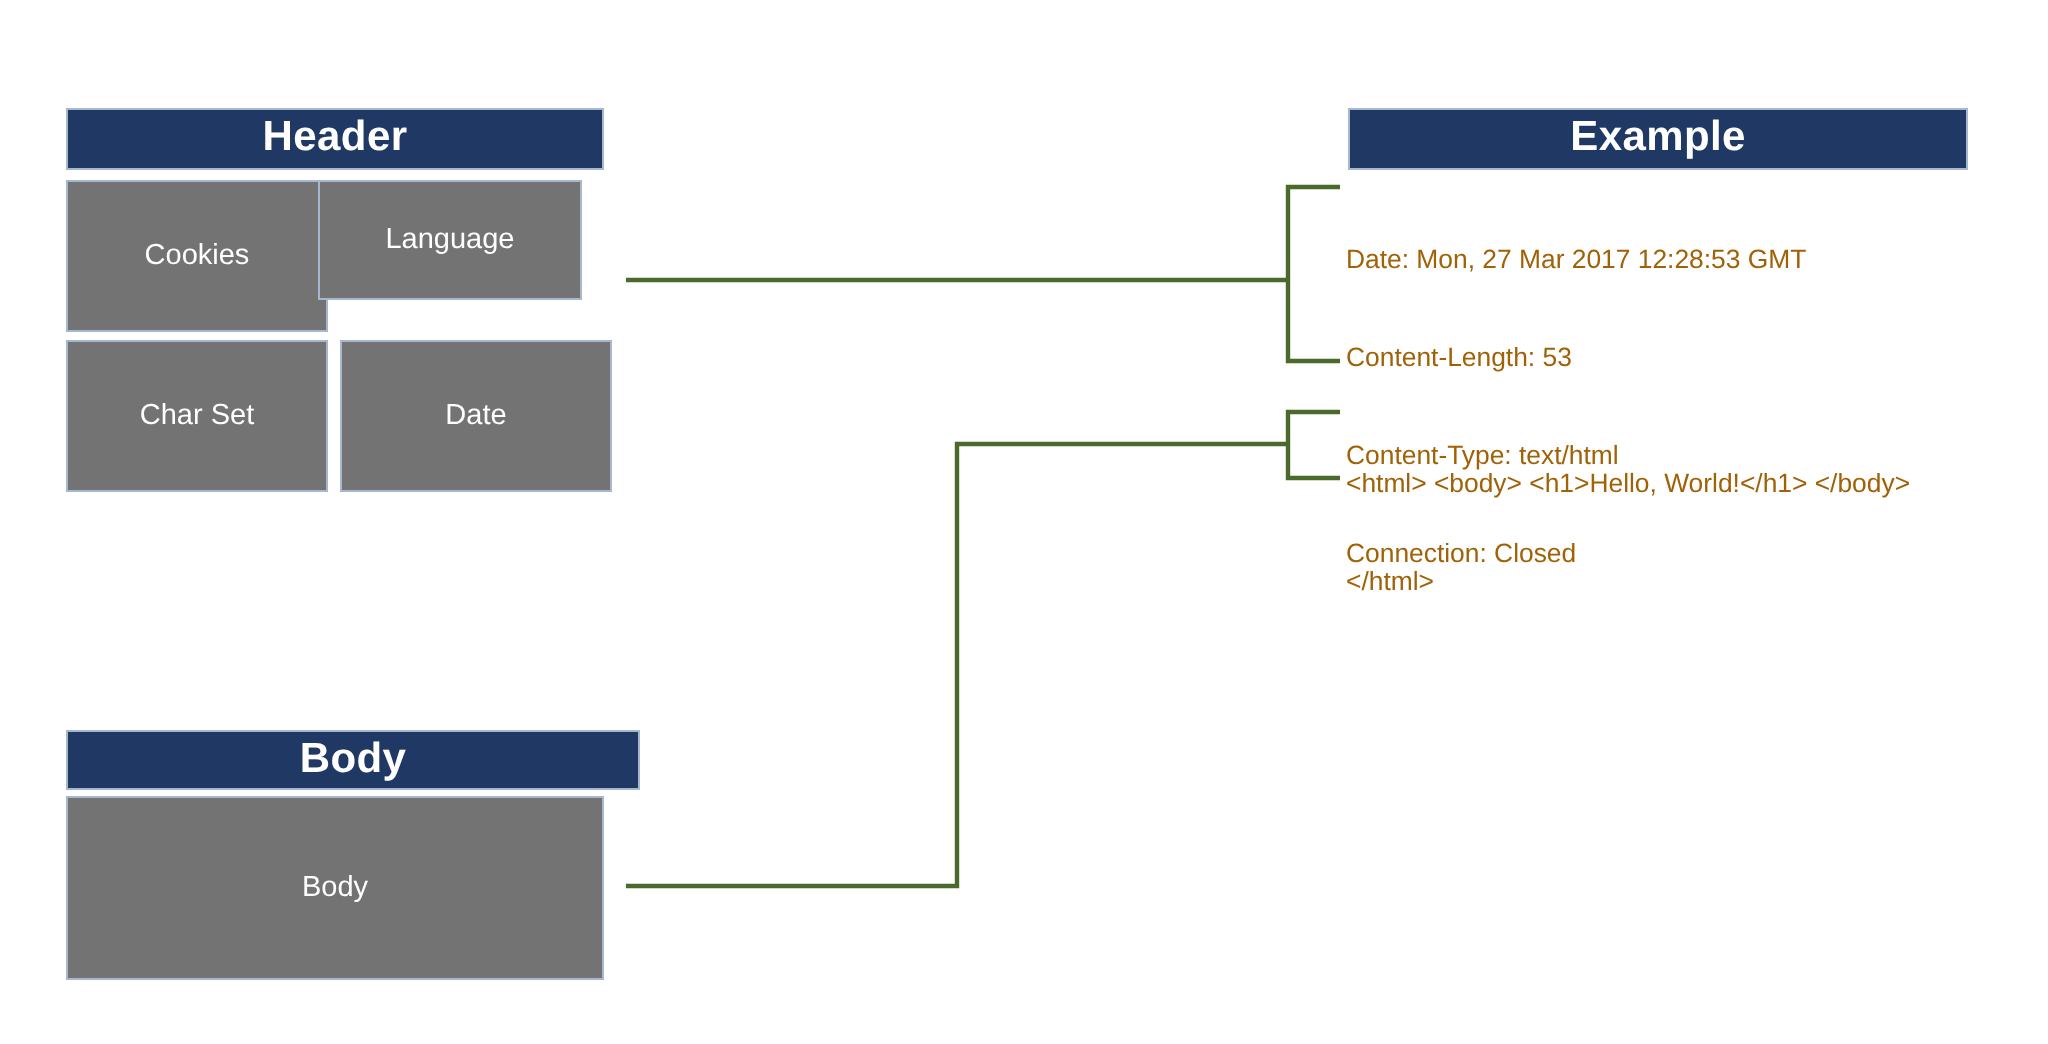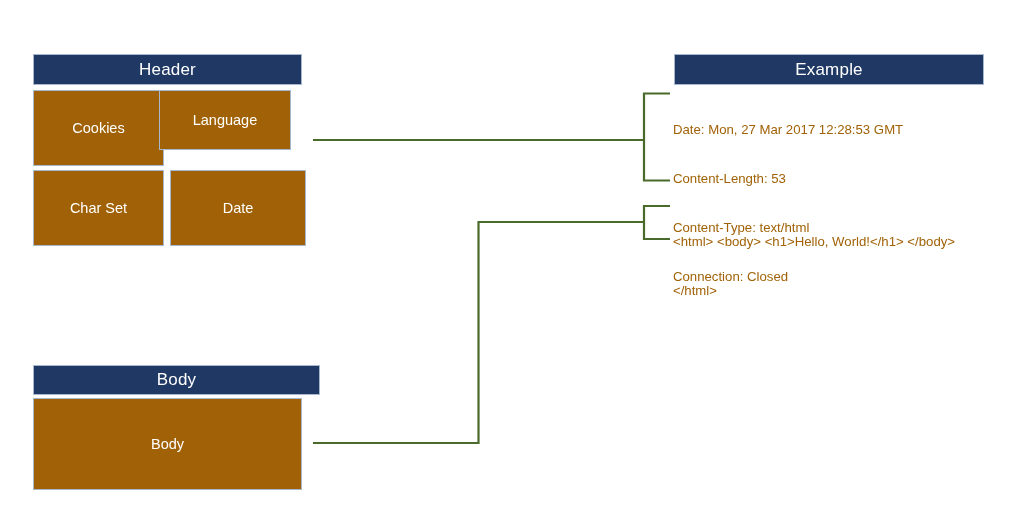--- a/index.html
+++ b/index.html
@@ -31,26 +31,26 @@
     display: flex;
     align-items: center;
     justify-content: center;
     border: 1px solid #A6B7CE;
     color: #FFFFFF;
     text-align: center;
     line-height: 1.15;
   }
   .box.navy {
     background: #1F3864;
-    font-weight: normal;
-    font-size: 17px;
+    font-weight: bold;
+    font-size: 21px;
     letter-spacing: 0.2px;
   }
   .box.green {
-    background: #a16207;
+    background: #737373;
     font-weight: normal;
     font-size: 14.5px;
   }
 
   
   #header-title   { left: 33px;  top: 54px;  width: 269px; height: 31px; }
   #cell-cookies   { left: 33px;  top: 90px;  width: 131px; height: 76px; }
   #cell-language  { left: 159px; top: 90px;  width: 132px; height: 60px; }
   #cell-charset   { left: 33px;  top: 170px; width: 131px; height: 76px; }
   #cell-date      { left: 170px; top: 170px; width: 136px; height: 76px; }

